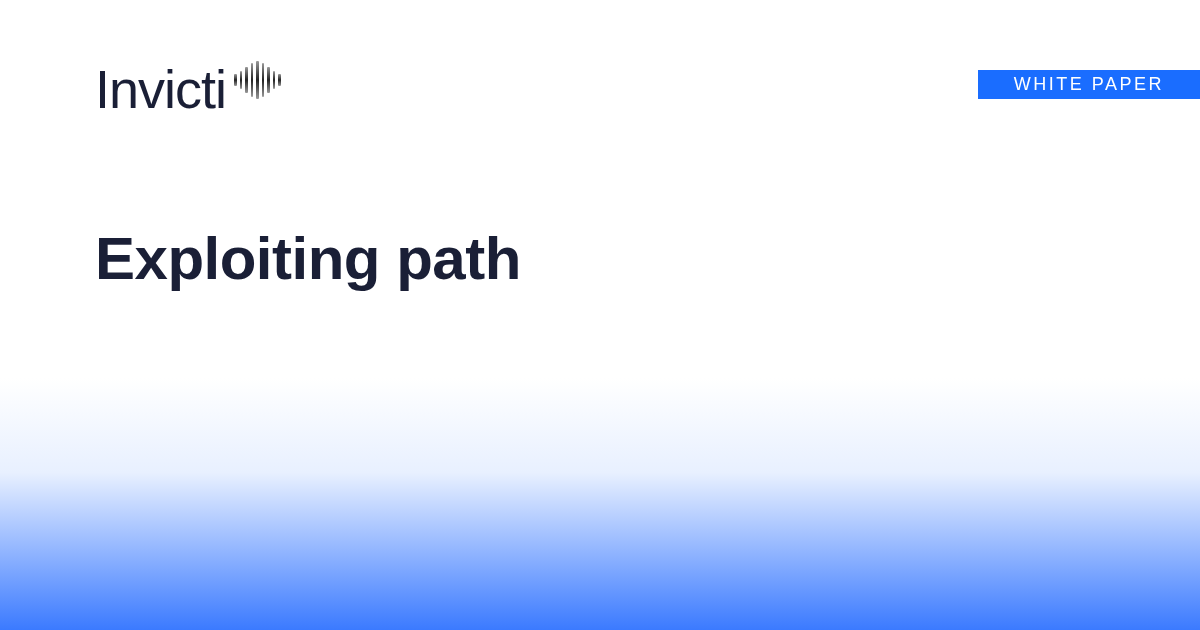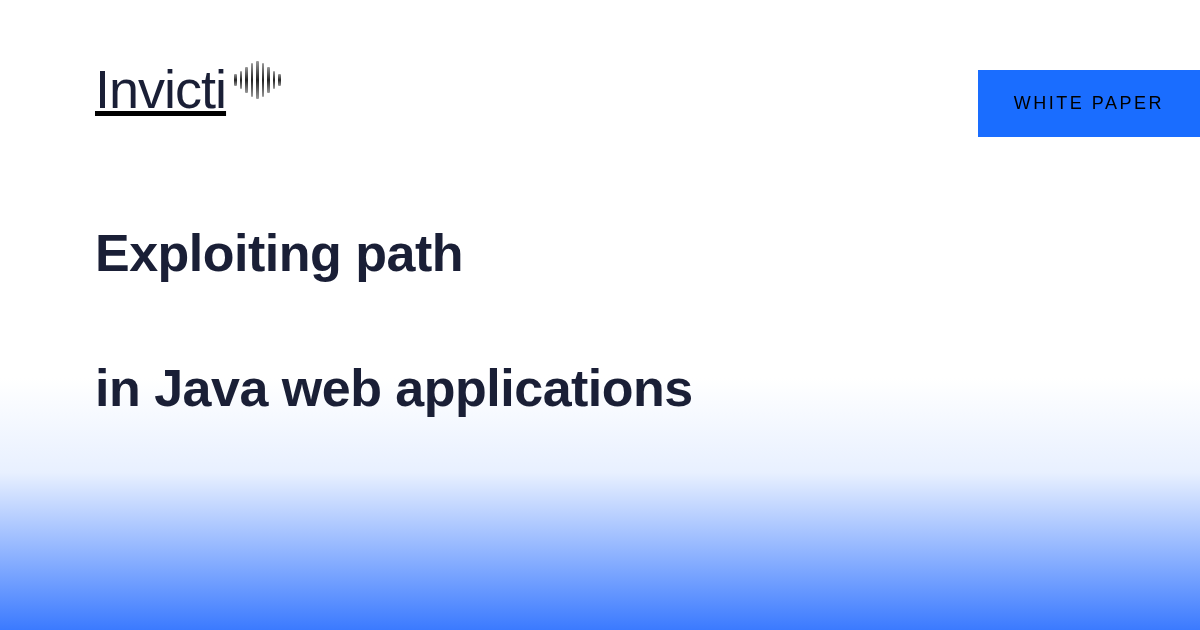--- a/index.html
+++ b/index.html
@@ -15,21 +15,20 @@
       position: relative;
       overflow: hidden;
     }
     .logo-container {
       position: absolute;
       top: 58px;
       left: 95px;
       display: flex;
       align-items: center;
       gap: 6px;
-      text-decoration: underline;
     }
     .logo-text {
       font-size: 54px;
       font-weight: 500;
       color: #1a1f36;
       letter-spacing: -1px;
     }
     .logo-bars {
       display: flex;
       align-items: center;
@@ -49,31 +48,31 @@
     .bar:nth-child(5) { height: 38px; }
     .bar:nth-child(6) { height: 34px; }
     .bar:nth-child(7) { height: 26px; }
     .bar:nth-child(8) { height: 18px; }
     .bar:nth-child(9) { height: 12px; }
     .badge {
       position: absolute;
       top: 70px;
       right: 0;
       background: #1a6dff;
-      color: #000000;
-      padding: 23px 36px;
+      color: #ffffff;
+      padding: 4px 36px;
       font-size: 18px;
       font-weight: 500;
       letter-spacing: 2.5px;
     }
     .title {
       position: absolute;
       top: 220px;
       left: 95px;
-      font-size: 52px;
+      font-size: 60px;
       font-weight: 600;
       color: #1a1f36;
       line-height: 1.3;
       letter-spacing: -0.5px;
     }
   </style>
 </head>
 <body>
 
 <div class="logo-container">
@@ -86,13 +85,13 @@
     <span class="bar"></span>
     <span class="bar"></span>
     <span class="bar"></span>
     <span class="bar"></span>
     <span class="bar"></span>
   </span>
 </div>
 
 <div class="badge">WHITE PAPER</div>
 
-<div class="title"><span>Exploiting path</span><br><br><span>in Java web applications</span></div>
+<div class="title"><span>Exploiting path</span><br><br></div>
 
 </body></html>

